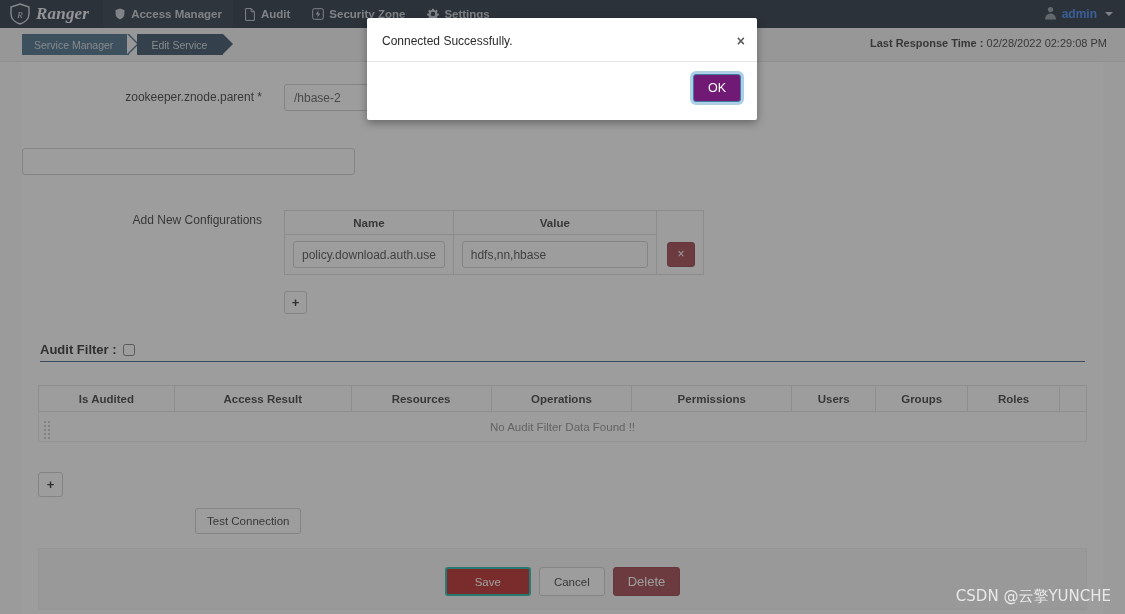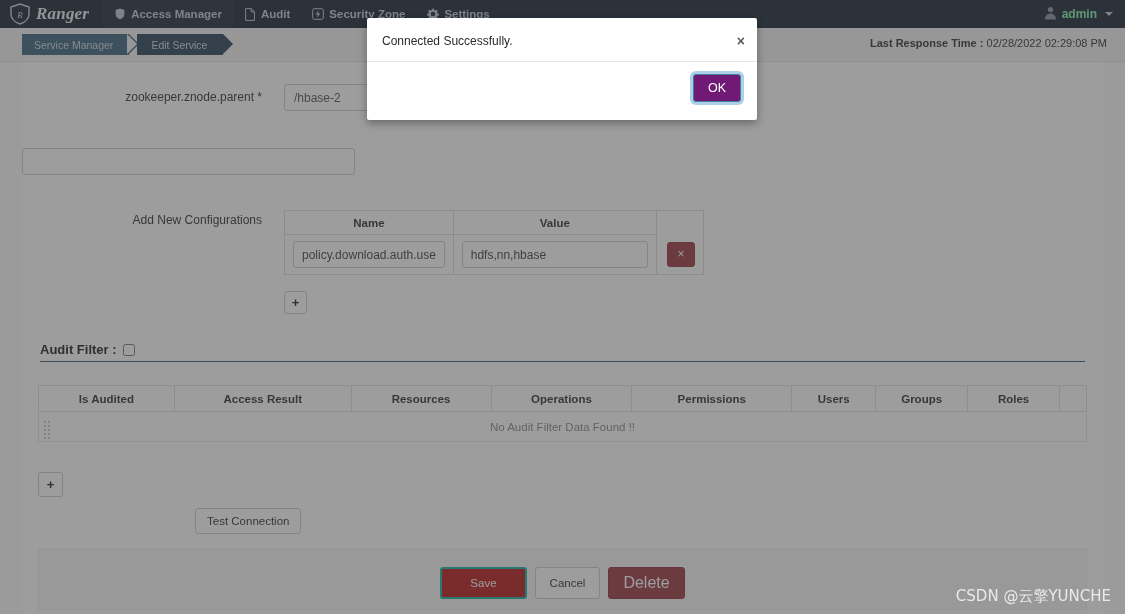--- a/index.html
+++ b/index.html
@@ -57,21 +57,21 @@
   }
   .navitem.active { background: #222f3f; }
   .navitem .nicon {
     display: inline-flex; align-items: center; justify-content: center;
     width: 12px; height: 14px;
   }
   .navright {
     margin-left: auto;
     display: flex; align-items: center; gap: 5px;
     padding-right: 12px;
-    color: #86efac; font-size: 12px; font-weight: bold;
+    color: #3b82f6; font-size: 12px; font-weight: bold;
     cursor: pointer;
   }
   .caret-down {
     width: 0; height: 0;
     border-left: 4px solid transparent;
     border-right: 4px solid transparent;
     border-top: 4px solid #c3cbd4;
     margin-left: 3px;
   }
 
@@ -290,21 +290,21 @@
     font-size: 11.5px; padding: 6px 28px; border-radius: 3px; cursor: pointer;
     font-family: "Liberation Sans", sans-serif;
   }
   .btn-cancel {
     background: #fff; border: 1px solid #ccc; color: #333;
     font-size: 11.5px; padding: 6px 14px; border-radius: 3px; cursor: pointer;
     font-family: "Liberation Sans", sans-serif;
   }
   .btn-delete {
     background: #9b3a44; border: 1px solid #8f343e; color: #fff;
-    font-size: 16px; padding: 6px 14px; border-radius: 3px; cursor: pointer;
+    font-size: 13px; padding: 6px 14px; border-radius: 3px; cursor: pointer;
     font-family: "Liberation Sans", sans-serif;
   }
 
   
   .overlay {
     position: absolute; top: 0; left: 0;
     width: 1125px; height: 614px;
     background: rgba(60,60,60,0.5);
     z-index: 50;
   }

